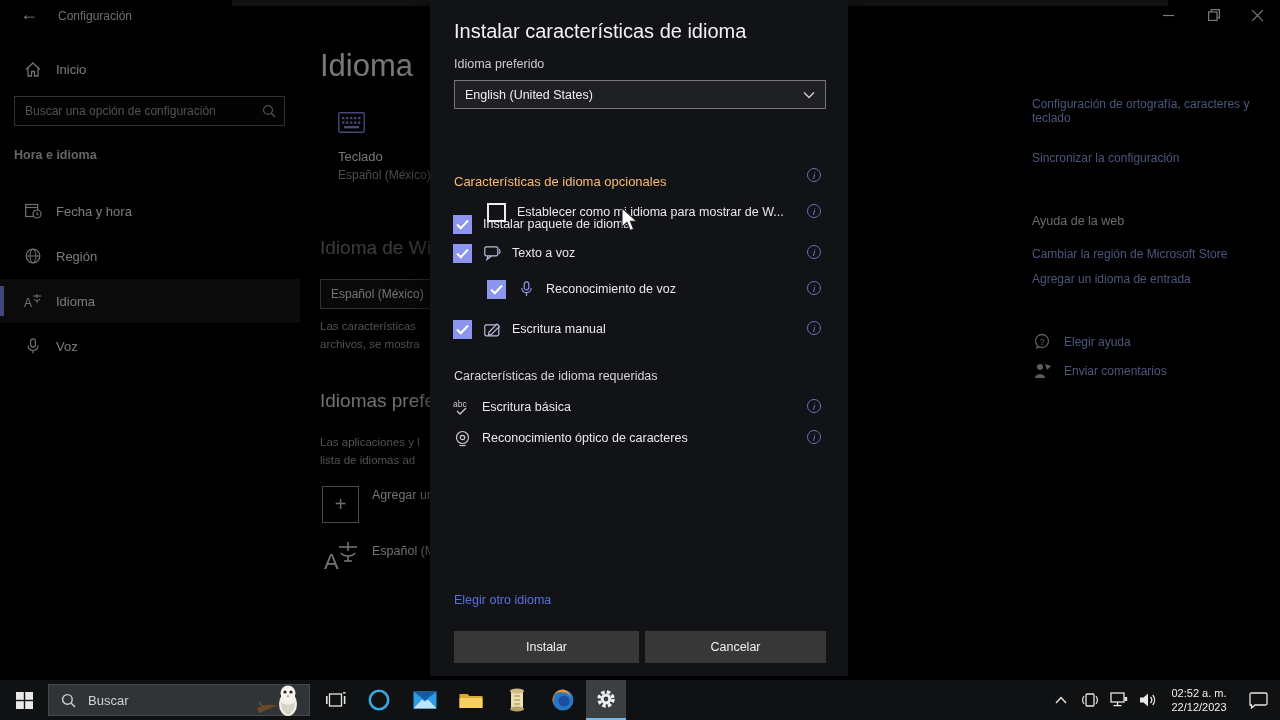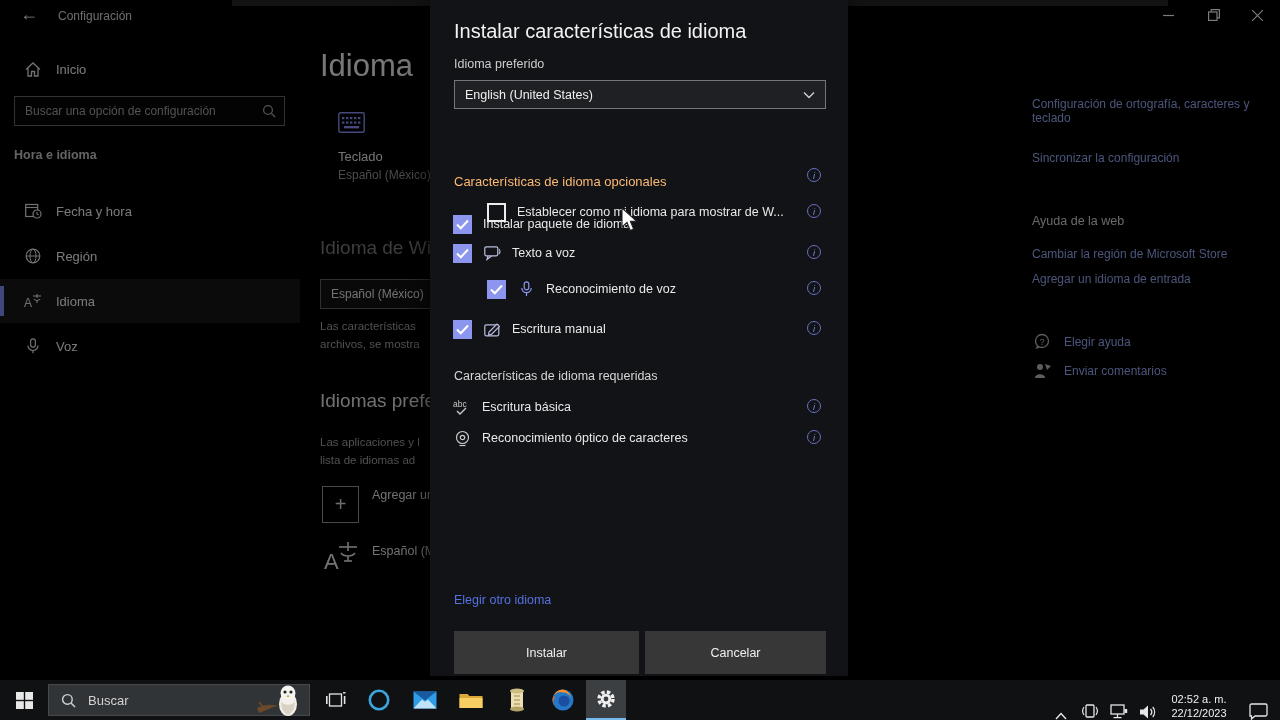--- a/index.html
+++ b/index.html
@@ -60,31 +60,31 @@
   .dlg-h { left:24px; top:134px; font-size:13px; color:#fdba74;margin-top:40px; }
   .dlg-h2 { left:24px; top:369px; font-size:12.5px; color:#d6d6d6; }
   .dlg-row { position:absolute; display:flex; align-items:center; gap:11px; height:22px; font-size:12.5px; color:#e9e9e9; }
   .cb { width:19px; height:19px; flex:0 0 19px; display:flex; align-items:center; justify-content:center; }
   .cb.checked { background:#8c96ee; }
   .cb.unchecked { background:transparent; border:2px solid #ececec; }
   .feat-ic { width:18px; display:flex; justify-content:center; color:#b9bfdf; }
   .info { position:absolute; width:14px; height:14px; border:1px solid #666fc0; border-radius:50%;
     color:#7b84d4; font-size:9.5px; display:flex; align-items:center; justify-content:center; font-style:italic; }
   .dlg-link { left:24px; top:593px; font-size:12.5px; color:#5671e0; cursor:pointer; }
-  .dlg-btn { top:631px; height:43px; background:#373737; color:#f0f0f0; font-size:12.5px; border:none;
+  .dlg-btn { top:631px; height:32px; background:#373737; color:#f0f0f0; font-size:12.5px; border:none;
     display:flex; align-items:center; justify-content:center; cursor:pointer; font-family:inherit; }
 
   
   #taskbar { position:absolute; left:0; top:680px; width:1280px; height:40px; background:#0f1113; display:flex; align-items:stretch; }
   .tb-start { width:48px; display:flex; align-items:center; justify-content:center; }
   .tb-search { position:relative; width:262px; margin:4px 6px 4px 0; background:#303437; border:1px solid #45494d;
     display:flex; align-items:center; color:#d2d2d2; font-size:13px; gap:12px; padding-left:12px; }
   .tb-ic { width:40px; display:flex; align-items:center; justify-content:center; }
   .tb-ic.active { background:#3b3f42; border-bottom:2px solid #76b9ed; }
-  .tray { margin-left:auto; display:flex; align-items:flex-end; }
+  .tray { margin-left:auto; display:flex; align-items:center; }
   .tray .tb-ic { width:29px; color:#e6e6e6; }
   .clock { width:74px; text-align:center; color:#f0f0f0; font-size:11px; line-height:14px; }
   .wl { fill:#e8e8e8; }
 </style>
 </head>
 <body>
 
 <div id="stage">
 
   <div id="settings-window">

